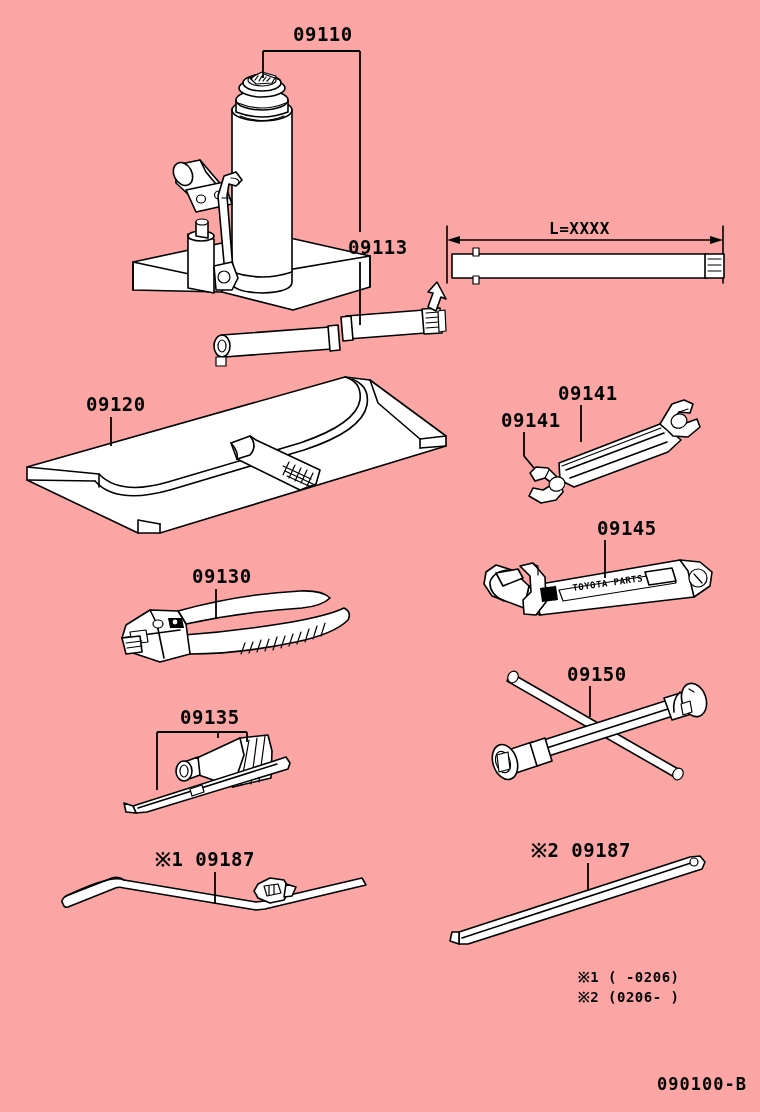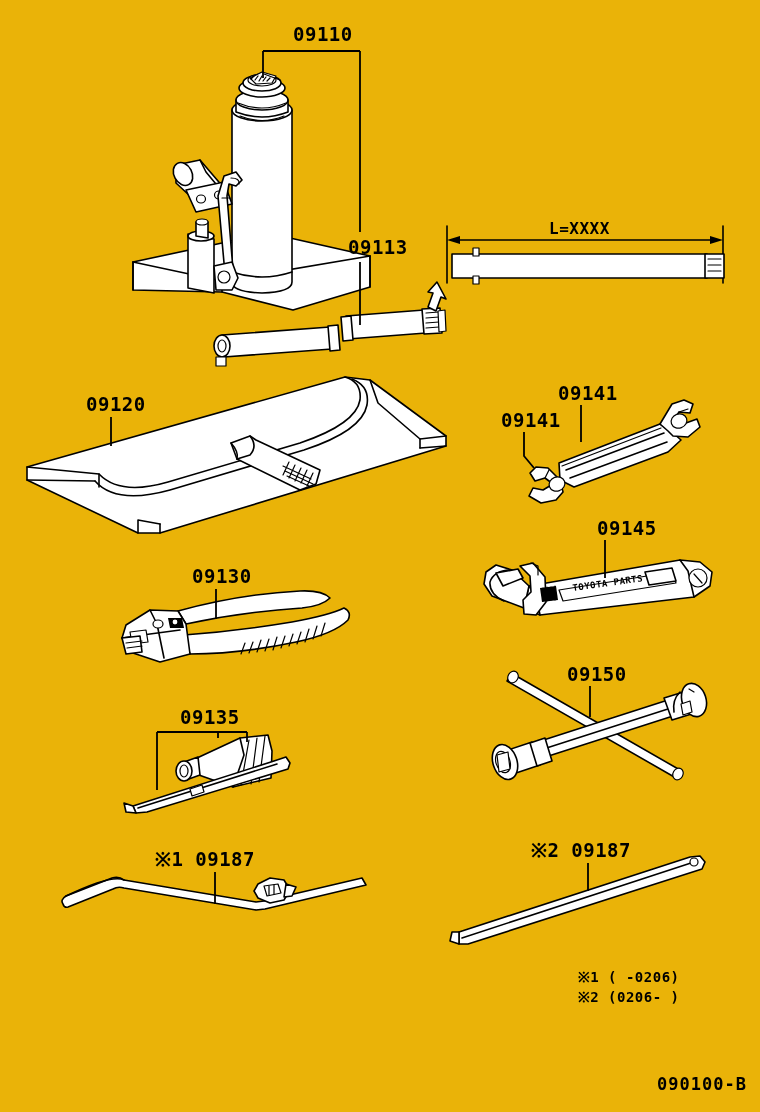--- a/index.html
+++ b/index.html
@@ -12,21 +12,21 @@
     height: 1112px;
     position: relative;
     font-family: "DejaVu Sans Mono", monospace;
     overflow: hidden;
   }
   #sheet {
     position: absolute;
     left: 0; top: 0;
     width: 760px;
     height: 1112px;
-    background: #eab308;
+    background: #fca5a5;
   }
   #sheet svg {
     display: block;
     width: 760px;
     height: 1112px;
   }
   .lbl {
     font-family: "DejaVu Sans Mono", monospace;
     font-weight: bold;
     font-size: 19px;

